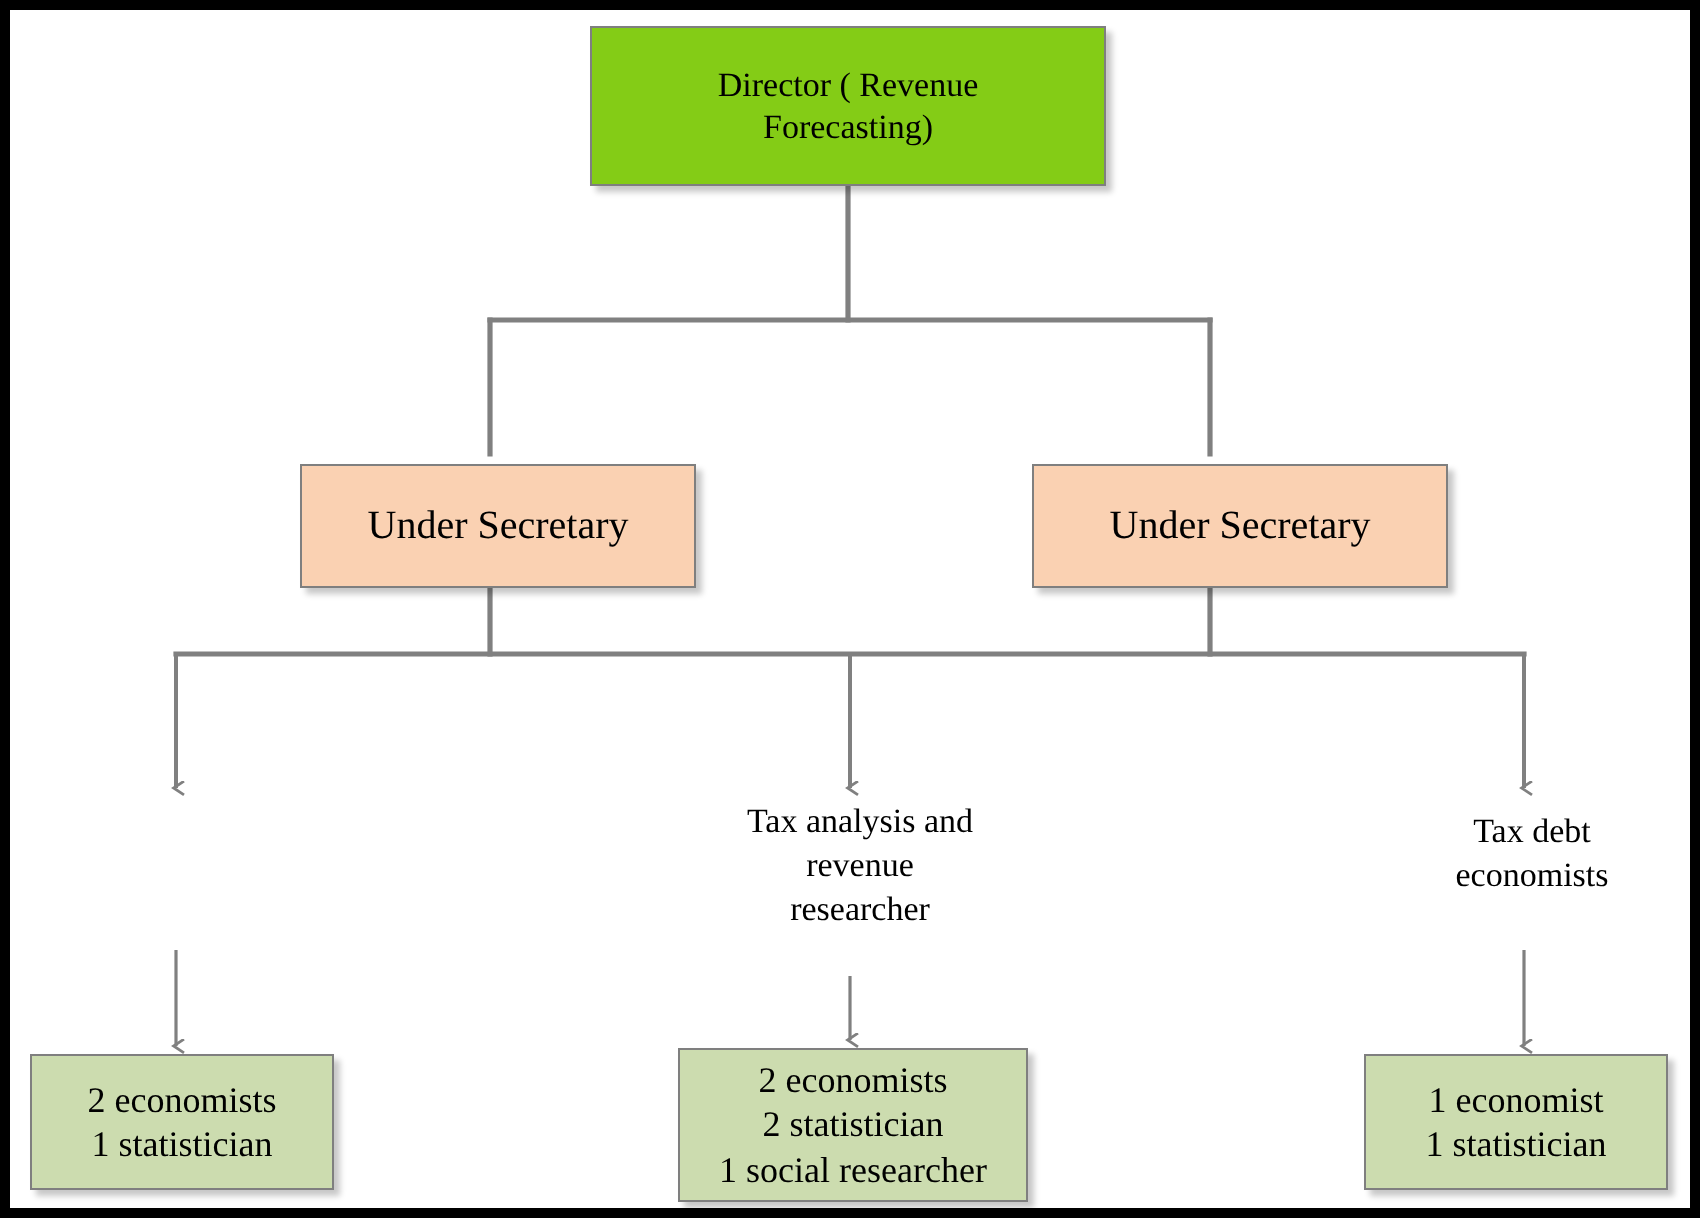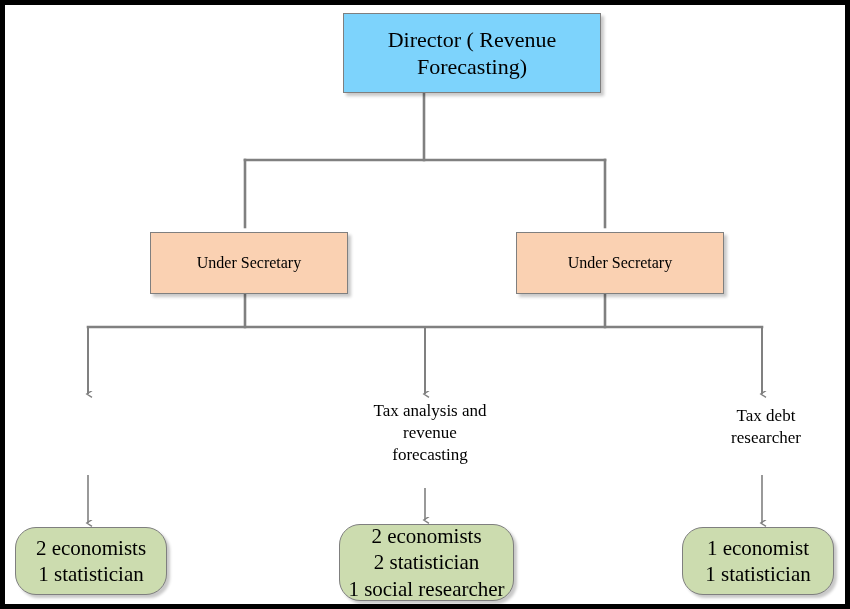--- a/index.html
+++ b/index.html
@@ -36,32 +36,30 @@
     color: #000000;
     box-shadow: 3px 3px 3px rgba(0,0,0,0.22);
   }
   .node-box .node-label {
     display: block;
     width: 100%;
     padding: 0 6px;
     white-space: pre-line;
   }
   .node-director {
-    background: #7dd3fc;
-    font-size: 22px;
-    margin-left: 48px;
+    background: #84cc16;
+    font-size: 17px;
   }
   .node-secretary {
     background: #fad1b2;
-    font-size: 16px;
+    font-size: 20px;
   }
   .node-staff {
     background: #ccdcaf;
-    font-size: 21px;
-    border-radius: 21px;
+    font-size: 18px;
   }
   .plain-label {
     position: absolute;
     text-align: center;
     color: #000000;
     font-size: 17px;
     line-height: 1.3;
     white-space: pre-line;
   }
 </style>
@@ -112,24 +110,24 @@
     <span class="node-label">Under Secretary</span>
   </div>
 
   <div class="node-box node-secretary" style="left:511px; top:227px; width:208px; height:62px;">
     <span class="node-label">Under Secretary</span>
   </div>
 
 
   <div class="plain-label" style="left:340px; top:395px; width:170px;">Tax analysis and
 revenue
-forecasting</div>
+researcher</div>
 
   <div class="plain-label" style="left:681px; top:400px; width:160px;">Tax debt
-researcher</div>
+economists</div>
 
   <div class="node-box node-staff" style="left:10px; top:522px; width:152px; height:68px;">
     <span class="node-label">2 economists
 1 statistician</span>
   </div>
 
   <div class="node-box node-staff" style="left:334px; top:519px; width:175px; height:77px;">
     <span class="node-label">2 economists
 2 statistician
 1 social researcher</span>

